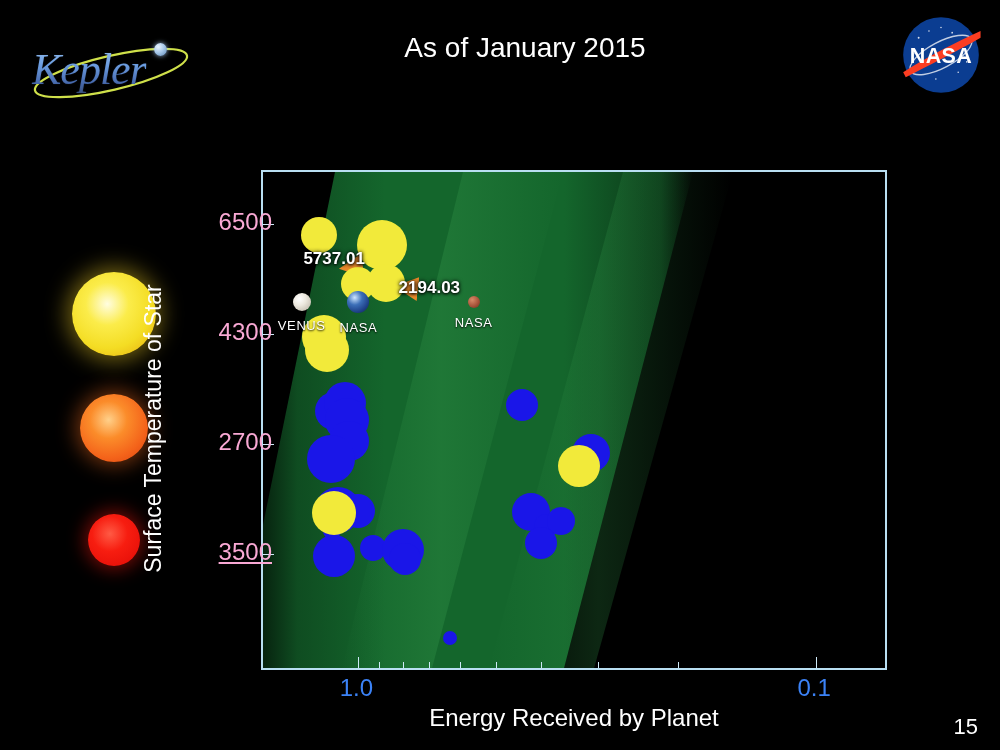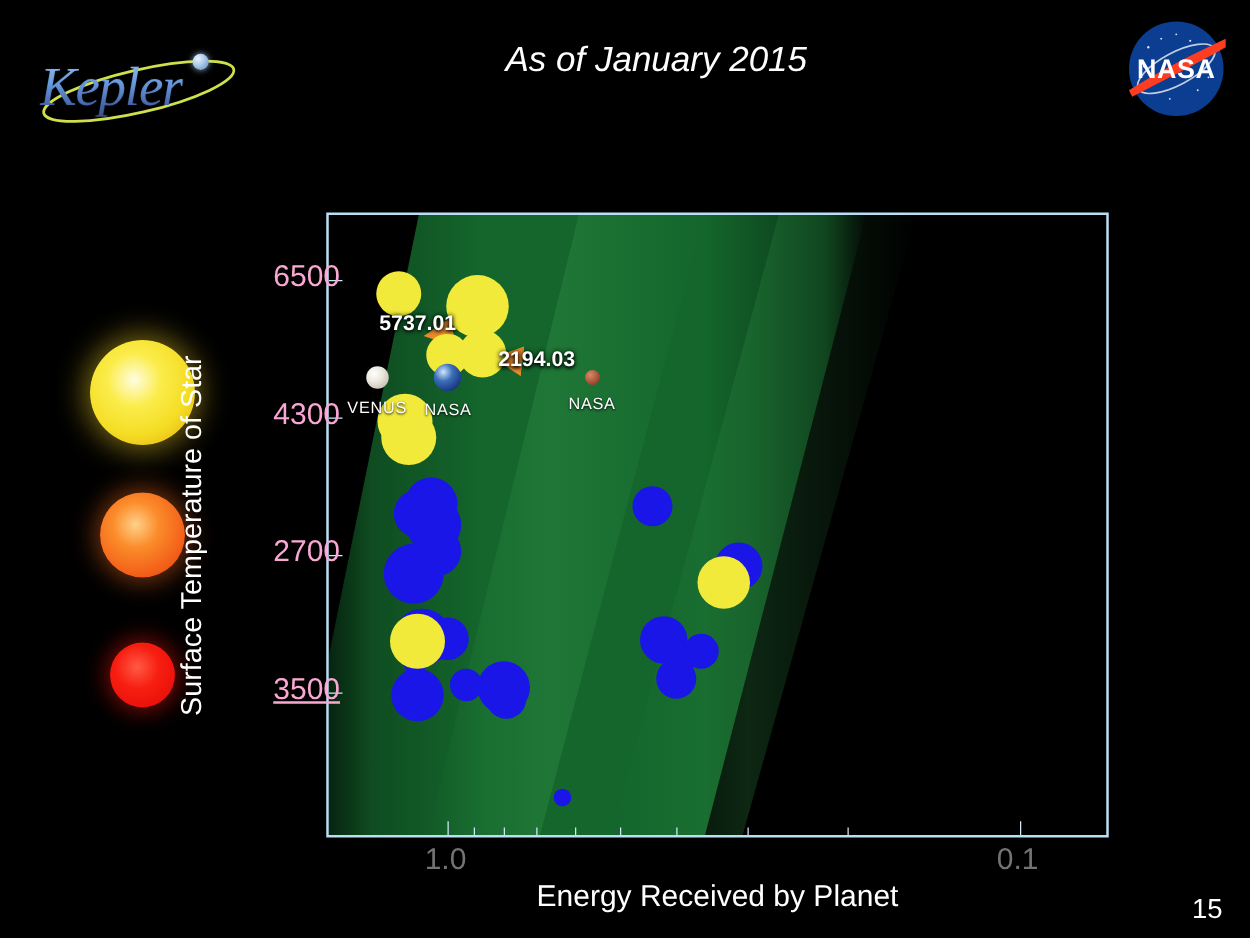--- a/index.html
+++ b/index.html
@@ -24,21 +24,21 @@
     background:radial-gradient(circle at 33% 30%,#eaf4ff 0%,#a8c9ea 45%,#5d86b4 100%);
     box-shadow:0 0 5px rgba(180,215,255,.8);
   }
 
   
   #nasa-logo{position:absolute;left:898px;top:12px;width:86px;height:86px;}
 
   
   #title-block{position:absolute;left:175px;top:26px;width:700px;text-align:center;}
   #slide-title{font-size:40px;line-height:46px;color:#E8892B;font-weight:normal;}
-  #slide-subtitle{margin-top:6px;font-size:28px;font-style:italic;color:#fff;}
+  #slide-subtitle{margin-top:6px;font-size:28px;color:#fff;}
 
   
   #star-legend{position:absolute;left:58px;top:272px;width:112px;height:300px;}
   .legend-star{position:absolute;left:50%;transform:translateX(-50%);border-radius:50%;}
   #star-hot{top:0;width:84px;height:84px;
      background:radial-gradient(circle at 42% 38%,#fffde0 0%,#fbec4a 30%,#f4dd24 62%,#e9b713 88%,#c98c0a 100%);
      box-shadow:0 0 22px 5px rgba(250,215,40,.45);}
   #star-mid{top:122px;width:68px;height:68px;
      background:radial-gradient(circle at 42% 38%,#ffd08a 0%,#fb8c2a 32%,#f4631a 66%,#d8400e 100%);
      box-shadow:0 0 20px 4px rgba(250,110,30,.45);}
@@ -58,21 +58,21 @@
   .pt.yellow{background:#f2ea3a;}
 
   .solar{position:absolute;border-radius:50%;transform:translate(-50%,-50%);}
   .solar-label{position:absolute;transform:translate(-50%,0);color:#fff;
      font-size:13px;letter-spacing:.6px;white-space:nowrap;text-shadow:0 1px 2px #000;}
 
   .callout{position:absolute;transform:translate(-50%,-50%);color:#fff;
      font-size:17px;font-weight:bold;white-space:nowrap;text-shadow:0 1px 3px #000,0 0 4px #000;}
 
   
-  .xtick-label{position:absolute;transform:translate(-50%,0);font-size:24px;color:#737373;}
+  .xtick-label{position:absolute;transform:translate(-50%,0);font-size:24px;color:#3b82f6;}
   .ytick-label{position:absolute;transform:translate(-100%,-50%);font-size:24px;color:#f9a8d4;margin-left:21px;}
   #x-axis-title{position:absolute;left:261px;top:704px;width:626px;text-align:center;
       font-size:24px;color:#fff;}
   #y-axis-title{position:absolute;left:-7px;top:415px;width:320px;text-align:center;
       font-size:23px;color:#fff;transform:rotate(-90deg);transform-origin:50% 50%;}
   #slide-number{position:absolute;right:22px;bottom:10px;font-size:22px;color:#fff;}
 </style>
 </head>
 <body>
 

